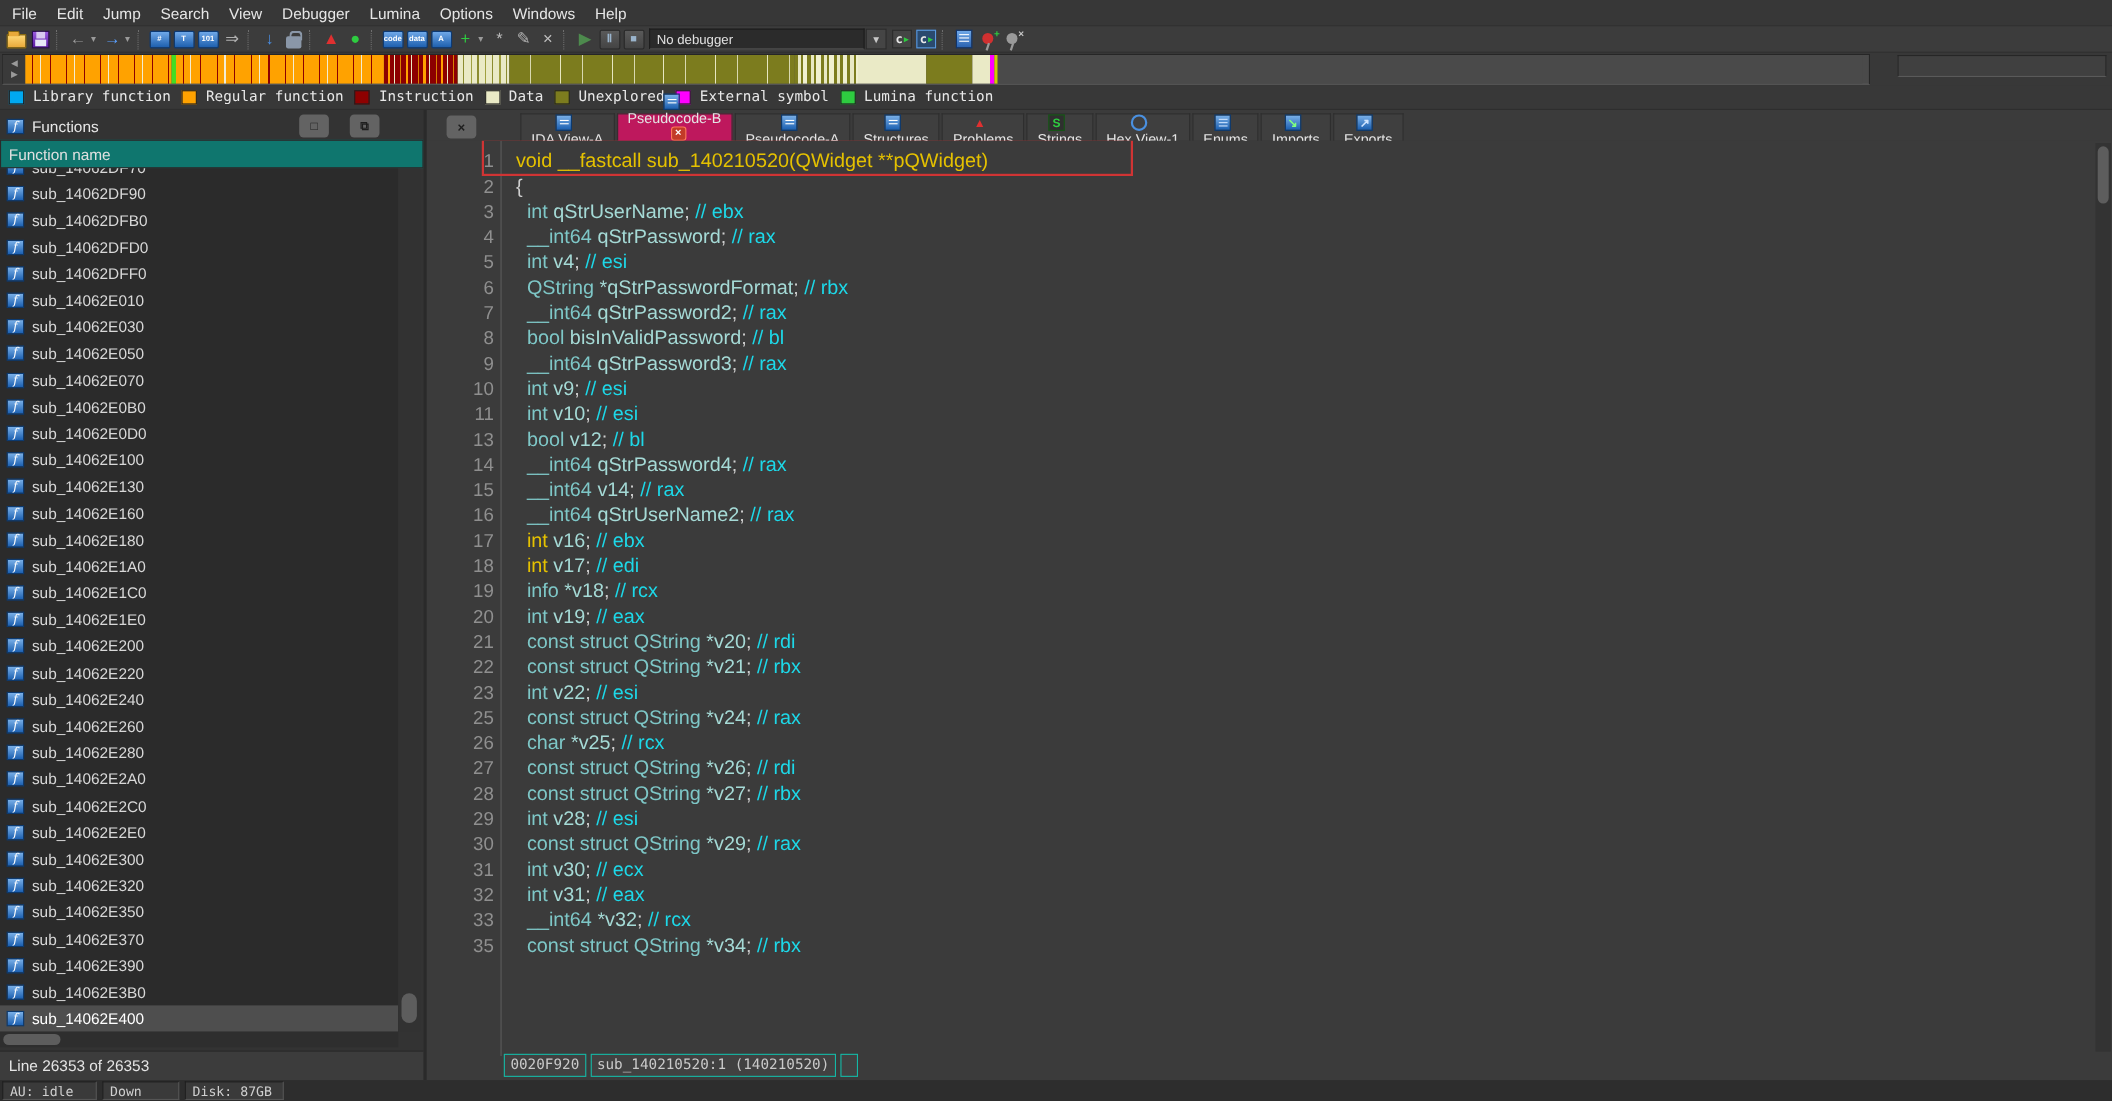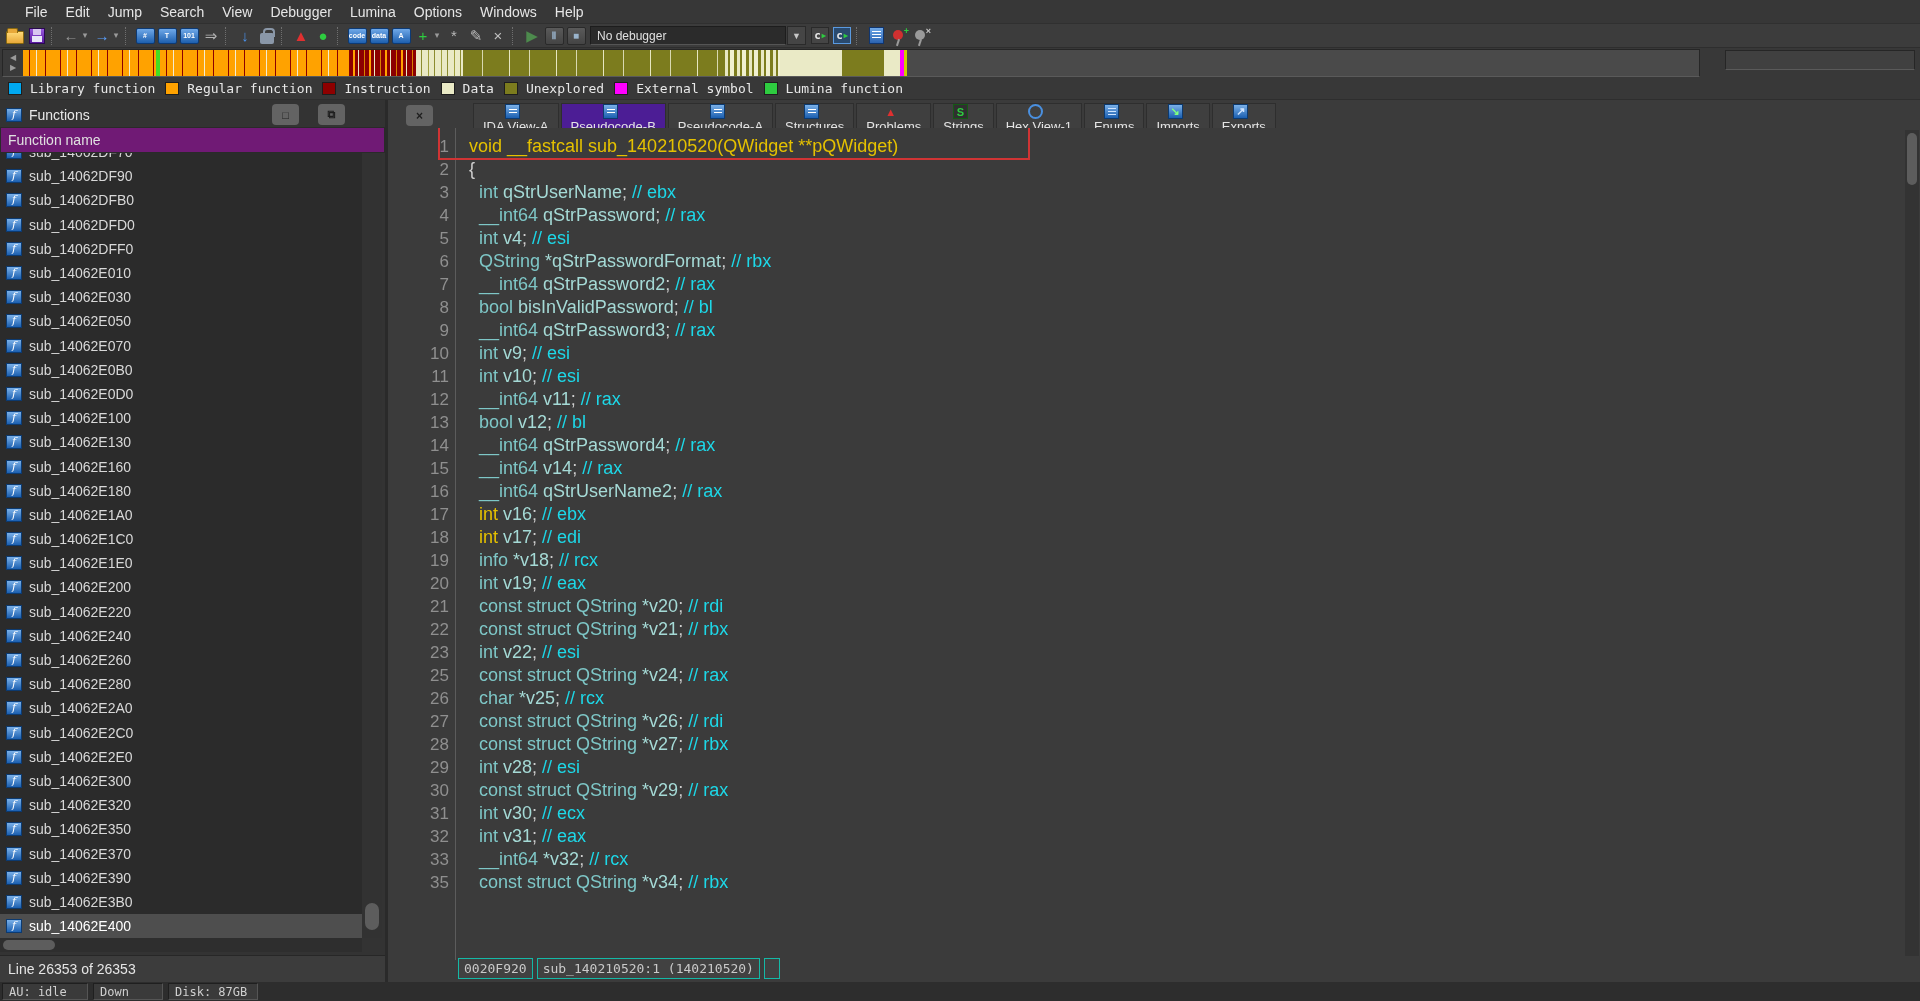--- a/index.html
+++ b/index.html
@@ -2,21 +2,21 @@
 <html><head>
 <meta charset="utf-8">
 <style>
   html,body{margin:0;padding:0;background:#2a2a2a;}
   *{box-sizing:border-box;font-family:"Liberation Sans",sans-serif;}
   #app{position:relative;width:1920px;height:1001px;background:#383838;overflow:hidden;
        -webkit-font-smoothing:antialiased;}
 
   
   #menu-bar{position:absolute;left:0;top:0;width:100%;height:24px;background:#373737;
-            display:flex;align-items:center;padding-left:16px;border-bottom:1px solid #303030;}
+            display:flex;align-items:center;padding-left:2px;border-bottom:1px solid #303030;}
   .menu-item{color:#e6e6e6;font-size:14px;padding:2px 9px;cursor:default;}
 
   
   #toolbar{position:absolute;left:0;top:24px;width:100%;height:24px;background:#3c3c3c;
            display:flex;align-items:center;padding-left:4px;border-bottom:1px solid #2e2e2e;}
   .tsep{width:5px;height:18px;border-left:1px dotted #6f6f6f;margin:0 4px 0 3px;}
   .tbi{display:inline-flex;align-items:center;justify-content:center;width:20px;height:20px;
        margin:0 1px;font-size:15px;line-height:1;cursor:default;}
   .tbi.small{width:10px;font-size:9px;margin-left:-2px;}
   .ik-box{width:19px;height:16px;background:linear-gradient(#6fa8e8,#1d5fae);border:1px solid #0d3a74;
@@ -78,21 +78,21 @@
 
   
   #functions-panel{position:absolute;left:0;top:0;width:385px;height:100%;background:#333;}
   #fp-header{position:absolute;left:0;top:2px;width:100%;height:25px;display:flex;align-items:center;padding-left:6px;}
   .f-ico{width:16px;height:14px;background:linear-gradient(#7ab0e8,#1b5fb0);border:1px solid #0c3a70;
          color:#fff;font-family:"DejaVu Serif",serif;font-style:italic;font-size:11px;line-height:12px;
          text-align:center;margin-right:7px;flex:0 0 auto;}
   #fp-title{color:#e8e8e8;font-size:14px;}
   .wbtn{position:absolute;top:2px;width:27px;height:21px;background:#636363;border-radius:4px;
         color:#1e1e1e;font-size:11px;display:flex;align-items:center;justify-content:center;font-weight:bold;}
-  #fp-colhdr{position:absolute;left:0;top:27px;width:100%;height:26px;background:#701a75;
+  #fp-colhdr{position:absolute;left:0;top:27px;width:100%;height:26px;background:#0f766e;
              border:1px solid #2a2a2a;color:#e0e0e0;font-size:14px;display:flex;align-items:center;padding-left:7px;}
   #fp-list{position:absolute;left:0;top:53px;width:362px;bottom:44px;background:#2b2b2b;overflow:hidden;}
   .frow{height:24.2px;display:flex;align-items:center;padding-left:6px;color:#d8d8d8;font-size:14px;white-space:nowrap;}
   .frow.selected{background:#4e4e4e;color:#fff;}
   #fp-vscroll{position:absolute;left:362px;top:53px;width:20px;bottom:44px;background:#323232;}
   #fp-vthumb{position:absolute;left:3px;bottom:8px;width:14px;height:27px;background:#5d5d5d;border-radius:7px;}
   #fp-hscroll{position:absolute;left:0;bottom:30px;width:362px;height:14px;background:#2e2e2e;}
   #fp-hthumb{position:absolute;left:3px;top:2px;width:52px;height:10px;background:#5d5d5d;border-radius:5px;}
   #fp-status{position:absolute;left:0;bottom:0;width:100%;height:27px;background:#3c3c3c;border-top:1px solid #272727;
              color:#e5e5e5;font-size:14px;display:flex;align-items:center;padding-left:8px;}
@@ -101,21 +101,21 @@
   #splitter{position:absolute;left:385px;top:0;width:3px;height:100%;background:#2a2a2a;}
 
   
   #editor{position:absolute;left:388px;top:0;right:0;height:100%;background:#3b3b3b;}
   #tab-row{position:absolute;left:0;top:2px;right:0;height:26px;display:flex;align-items:flex-end;}
   #tab-close-left{width:27px;height:21px;background:#636363;border-radius:4px;color:#1e1e1e;font-size:12px;
         display:flex;align-items:center;justify-content:center;font-weight:bold;margin:0 40px 2px 18px;}
   .tab{height:25px;display:flex;align-items:center;padding:0 9px;background:#3f3f3f;margin-right:2px;
        border:1px solid #2e2e2e;border-bottom:none;color:#e4e4e4;font-size:13px;
        font-family:"DejaVu Sans Mono",monospace;white-space:nowrap;flex-direction:column;}
-  .tab.active{background:#4c1d95;}
+  .tab.active{background:#be185d;justify-content:flex-end;}
   .tab .ti{width:15px;height:15px;margin-right:6px;flex:0 0 auto;display:flex;align-items:center;justify-content:center;
        font-size:11px;font-weight:bold;}
   .ti-doc{background:linear-gradient(#7ab0e8,#1b5fb0);border:1px solid #0c3a70;position:relative;}
   .ti-doc:before{content:"";position:absolute;left:3px;top:4px;width:8px;height:1px;background:#fff;box-shadow:0 3px 0 #fff;}
   .ti-tri{color:#e03030;font-size:13px;}
   .ti-str{background:#2f2f2f;border:1px solid #155a15;color:#2ecc40;}
   .ti-hex{border:2px solid #4a90e0;border-radius:50%;width:12px;height:12px;}
   .ti-enum{background:linear-gradient(#7ab0e8,#1b5fb0);border:1px solid #0c3a70;position:relative;}
   .ti-enum:before{content:"";position:absolute;left:3px;top:3px;width:8px;height:1px;background:#cfe4ff;box-shadow:0 3px 0 #cfe4ff,0 6px 0 #cfe4ff;}
   .ti-imp{background:linear-gradient(#7ab0e8,#1b5fb0);border:1px solid #0c3a70;color:#7fff7f;font-size:9px;}
@@ -525,21 +525,20 @@
             <div class="crow"><span class="cnum">2</span><span class="ctext"><span class="cs-p">{</span></span></div>
             <div class="crow"><span class="cnum">3</span><span class="ctext"><span class="cs-p">  </span><span class="cs-k">int</span><span class="cs-p"> </span><span class="cs-v">qStrUserName</span><span class="cs-p">; </span><span class="cs-c">// ebx</span></span></div>
             <div class="crow"><span class="cnum">4</span><span class="ctext"><span class="cs-p">  </span><span class="cs-k">__int64</span><span class="cs-p"> </span><span class="cs-v">qStrPassword</span><span class="cs-p">; </span><span class="cs-c">// rax</span></span></div>
             <div class="crow"><span class="cnum">5</span><span class="ctext"><span class="cs-p">  </span><span class="cs-k">int</span><span class="cs-p"> </span><span class="cs-v">v4</span><span class="cs-p">; </span><span class="cs-c">// esi</span></span></div>
             <div class="crow"><span class="cnum">6</span><span class="ctext"><span class="cs-p">  </span><span class="cs-k">QString</span><span class="cs-p"> </span><span class="cs-v">*qStrPasswordFormat</span><span class="cs-p">; </span><span class="cs-c">// rbx</span></span></div>
             <div class="crow"><span class="cnum">7</span><span class="ctext"><span class="cs-p">  </span><span class="cs-k">__int64</span><span class="cs-p"> </span><span class="cs-v">qStrPassword2</span><span class="cs-p">; </span><span class="cs-c">// rax</span></span></div>
             <div class="crow"><span class="cnum">8</span><span class="ctext"><span class="cs-p">  </span><span class="cs-k">bool</span><span class="cs-p"> </span><span class="cs-v">bisInValidPassword</span><span class="cs-p">; </span><span class="cs-c">// bl</span></span></div>
             <div class="crow"><span class="cnum">9</span><span class="ctext"><span class="cs-p">  </span><span class="cs-k">__int64</span><span class="cs-p"> </span><span class="cs-v">qStrPassword3</span><span class="cs-p">; </span><span class="cs-c">// rax</span></span></div>
             <div class="crow"><span class="cnum">10</span><span class="ctext"><span class="cs-p">  </span><span class="cs-k">int</span><span class="cs-p"> </span><span class="cs-v">v9</span><span class="cs-p">; </span><span class="cs-c">// esi</span></span></div>
             <div class="crow"><span class="cnum">11</span><span class="ctext"><span class="cs-p">  </span><span class="cs-k">int</span><span class="cs-p"> </span><span class="cs-v">v10</span><span class="cs-p">; </span><span class="cs-c">// esi</span></span></div>
-            <div class="crow"><span class="cnum">12</span><span class="ctext"><span class="cs-p">  </span><span class="cs-k">__int64</span><span class="cs-p"> </span><span class="cs-v">v11</span><span class="cs-p">; </span><span class="cs-c">// rax</span></span></div>
             <div class="crow"><span class="cnum">13</span><span class="ctext"><span class="cs-p">  </span><span class="cs-k">bool</span><span class="cs-p"> </span><span class="cs-v">v12</span><span class="cs-p">; </span><span class="cs-c">// bl</span></span></div>
             <div class="crow"><span class="cnum">14</span><span class="ctext"><span class="cs-p">  </span><span class="cs-k">__int64</span><span class="cs-p"> </span><span class="cs-v">qStrPassword4</span><span class="cs-p">; </span><span class="cs-c">// rax</span></span></div>
             <div class="crow"><span class="cnum">15</span><span class="ctext"><span class="cs-p">  </span><span class="cs-k">__int64</span><span class="cs-p"> </span><span class="cs-v">v14</span><span class="cs-p">; </span><span class="cs-c">// rax</span></span></div>
             <div class="crow"><span class="cnum">16</span><span class="ctext"><span class="cs-p">  </span><span class="cs-k">__int64</span><span class="cs-p"> </span><span class="cs-v">qStrUserName2</span><span class="cs-p">; </span><span class="cs-c">// rax</span></span></div>
             <div class="crow"><span class="cnum">17</span><span class="ctext"><span class="cs-p">  </span><span class="cs-y">int</span><span class="cs-p"> </span><span class="cs-v">v16</span><span class="cs-p">; </span><span class="cs-c">// ebx</span></span></div>
             <div class="crow"><span class="cnum">18</span><span class="ctext"><span class="cs-p">  </span><span class="cs-y">int</span><span class="cs-p"> </span><span class="cs-v">v17</span><span class="cs-p">; </span><span class="cs-c">// edi</span></span></div>
             <div class="crow"><span class="cnum">19</span><span class="ctext"><span class="cs-p">  </span><span class="cs-k">info</span><span class="cs-p"> </span><span class="cs-v">*v18</span><span class="cs-p">; </span><span class="cs-c">// rcx</span></span></div>
             <div class="crow"><span class="cnum">20</span><span class="ctext"><span class="cs-p">  </span><span class="cs-k">int</span><span class="cs-p"> </span><span class="cs-v">v19</span><span class="cs-p">; </span><span class="cs-c">// eax</span></span></div>
             <div class="crow"><span class="cnum">21</span><span class="ctext"><span class="cs-p">  </span><span class="cs-k">const struct QString</span><span class="cs-p"> </span><span class="cs-v">*v20</span><span class="cs-p">; </span><span class="cs-c">// rdi</span></span></div>
             <div class="crow"><span class="cnum">22</span><span class="ctext"><span class="cs-p">  </span><span class="cs-k">const struct QString</span><span class="cs-p"> </span><span class="cs-v">*v21</span><span class="cs-p">; </span><span class="cs-c">// rbx</span></span></div>

